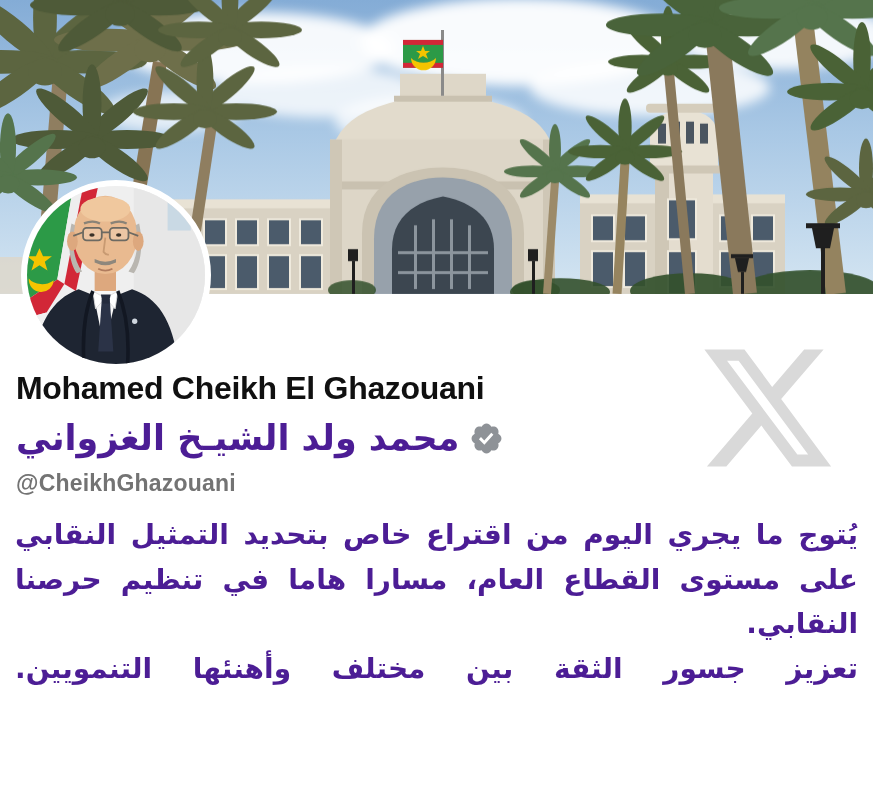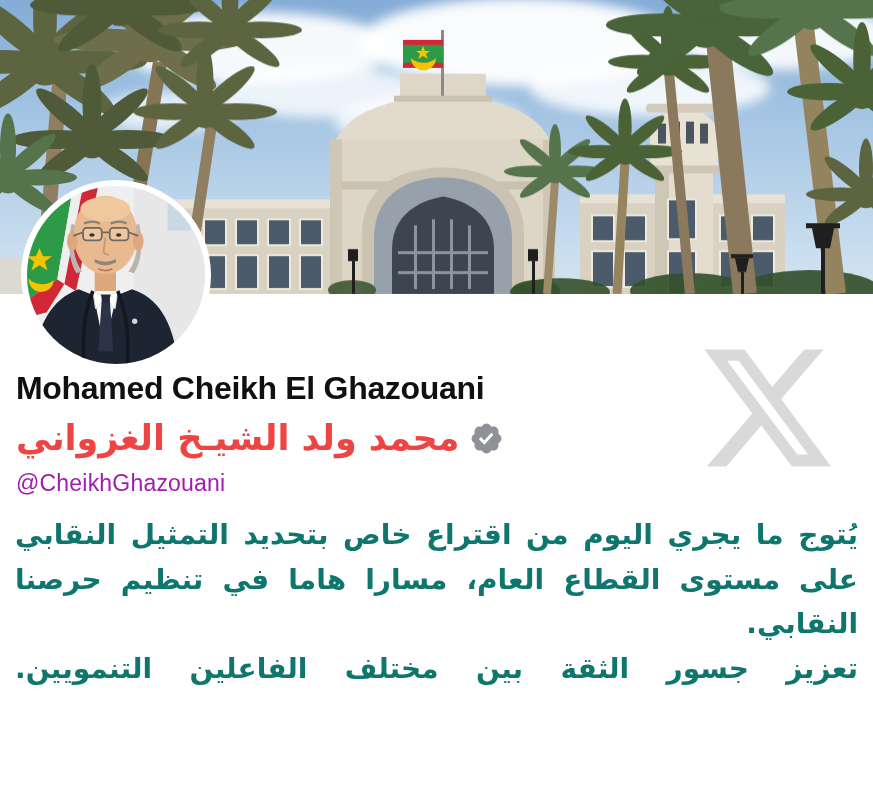--- a/index.html
+++ b/index.html
@@ -8,25 +8,25 @@
   .banner{position:absolute;left:0;top:0;width:873px;height:294px;overflow:hidden;}
   .banner svg{display:block;width:100%;height:100%;}
   .x-watermark{position:absolute;left:697px;top:336px;width:141px;height:144px;}
   .avatar{position:absolute;left:21px;top:180px;width:178px;height:178px;border-radius:50%;
           border:6px solid #ffffff;overflow:hidden;background:#f2f2f2;}
   .avatar svg{display:block;width:100%;height:100%;}
   .name-en{position:absolute;left:16px;top:370px;width:700px;
            font-family:"Liberation Sans","DejaVu Sans",sans-serif;
            font-size:32px;font-weight:800;letter-spacing:-0.3px;color:#101010;white-space:nowrap;}
   .name-ar-row{position:absolute;left:16px;top:408px;height:60px;display:flex;align-items:center;gap:10px;}
-  .name-ar{direction:rtl;font-size:35px;font-weight:bold;color:#ef4444;white-space:nowrap;line-height:60px;}
+  .name-ar{direction:rtl;font-size:35px;font-weight:bold;color:#4c1d95;white-space:nowrap;line-height:60px;}
   .badge{width:35px;height:35px;flex:0 0 auto;}
   .handle{position:absolute;left:16px;top:470px;font-family:"Liberation Sans","DejaVu Sans",sans-serif;
-          font-size:23px;font-weight:400;color:#a21caf;letter-spacing:0.2px;}
-  .tweet{position:absolute;left:15px;top:513px;width:843px;color:#0f766e;}
+          font-size:23px;font-weight:700;color:#737373;letter-spacing:0.2px;}
+  .tweet{position:absolute;left:15px;top:513px;width:843px;color:#4c1d95;}
   .bline{direction:rtl;font-size:28px;font-weight:bold;line-height:44.5px;height:44.5px;
          text-align:justify;text-align-last:justify;overflow:visible;white-space:nowrap;}
   .bline.last-right{text-align:center;text-align-last:right;}
 </style>
 </head>
 <body>
 
 <div class="card">
 
   <div class="banner">
@@ -257,16 +257,16 @@
       <path fill="#8e9297" d="M22.25 12c0-1.43-.88-2.67-2.19-3.34.46-1.39.2-2.9-.81-3.91s-2.52-1.27-3.91-.81c-.66-1.31-1.91-2.19-3.34-2.19s-2.67.88-3.33 2.19c-1.4-.46-2.91-.2-3.92.81s-1.26 2.52-.8 3.91c-1.31.67-2.2 1.91-2.2 3.34s.89 2.67 2.2 3.34c-.46 1.39-.21 2.9.8 3.91s2.52 1.26 3.91.81c.67 1.31 1.91 2.19 3.34 2.19s2.68-.88 3.34-2.19c1.39.45 2.9.2 3.91-.81s1.27-2.52.81-3.91c1.31-.67 2.19-1.91 2.19-3.34zm-11.71 4.2L6.8 12.46l1.41-1.42 2.26 2.26 4.8-5.23 1.47 1.36-6.2 6.77z"></path>
     </svg>
   </div>
 
   <div class="handle">@CheikhGhazouani</div>
 
   <div class="tweet">
     <div class="bline">يُتوج ما يجري اليوم من اقتراع خاص بتحديد التمثيل النقابي</div>
     <div class="bline">على مستوى القطاع العام، مسارا هاما في تنظيم حرصنا</div>
     <div class="bline last-right">النقابي.</div>
-    <div class="bline">تعزيز جسور الثقة بين مختلف الفاعلين التنمويين.</div>
+    <div class="bline">تعزيز جسور الثقة بين مختلف وأهنئها التنمويين.</div>
   </div>
 
 </div>
 
 </body></html>

